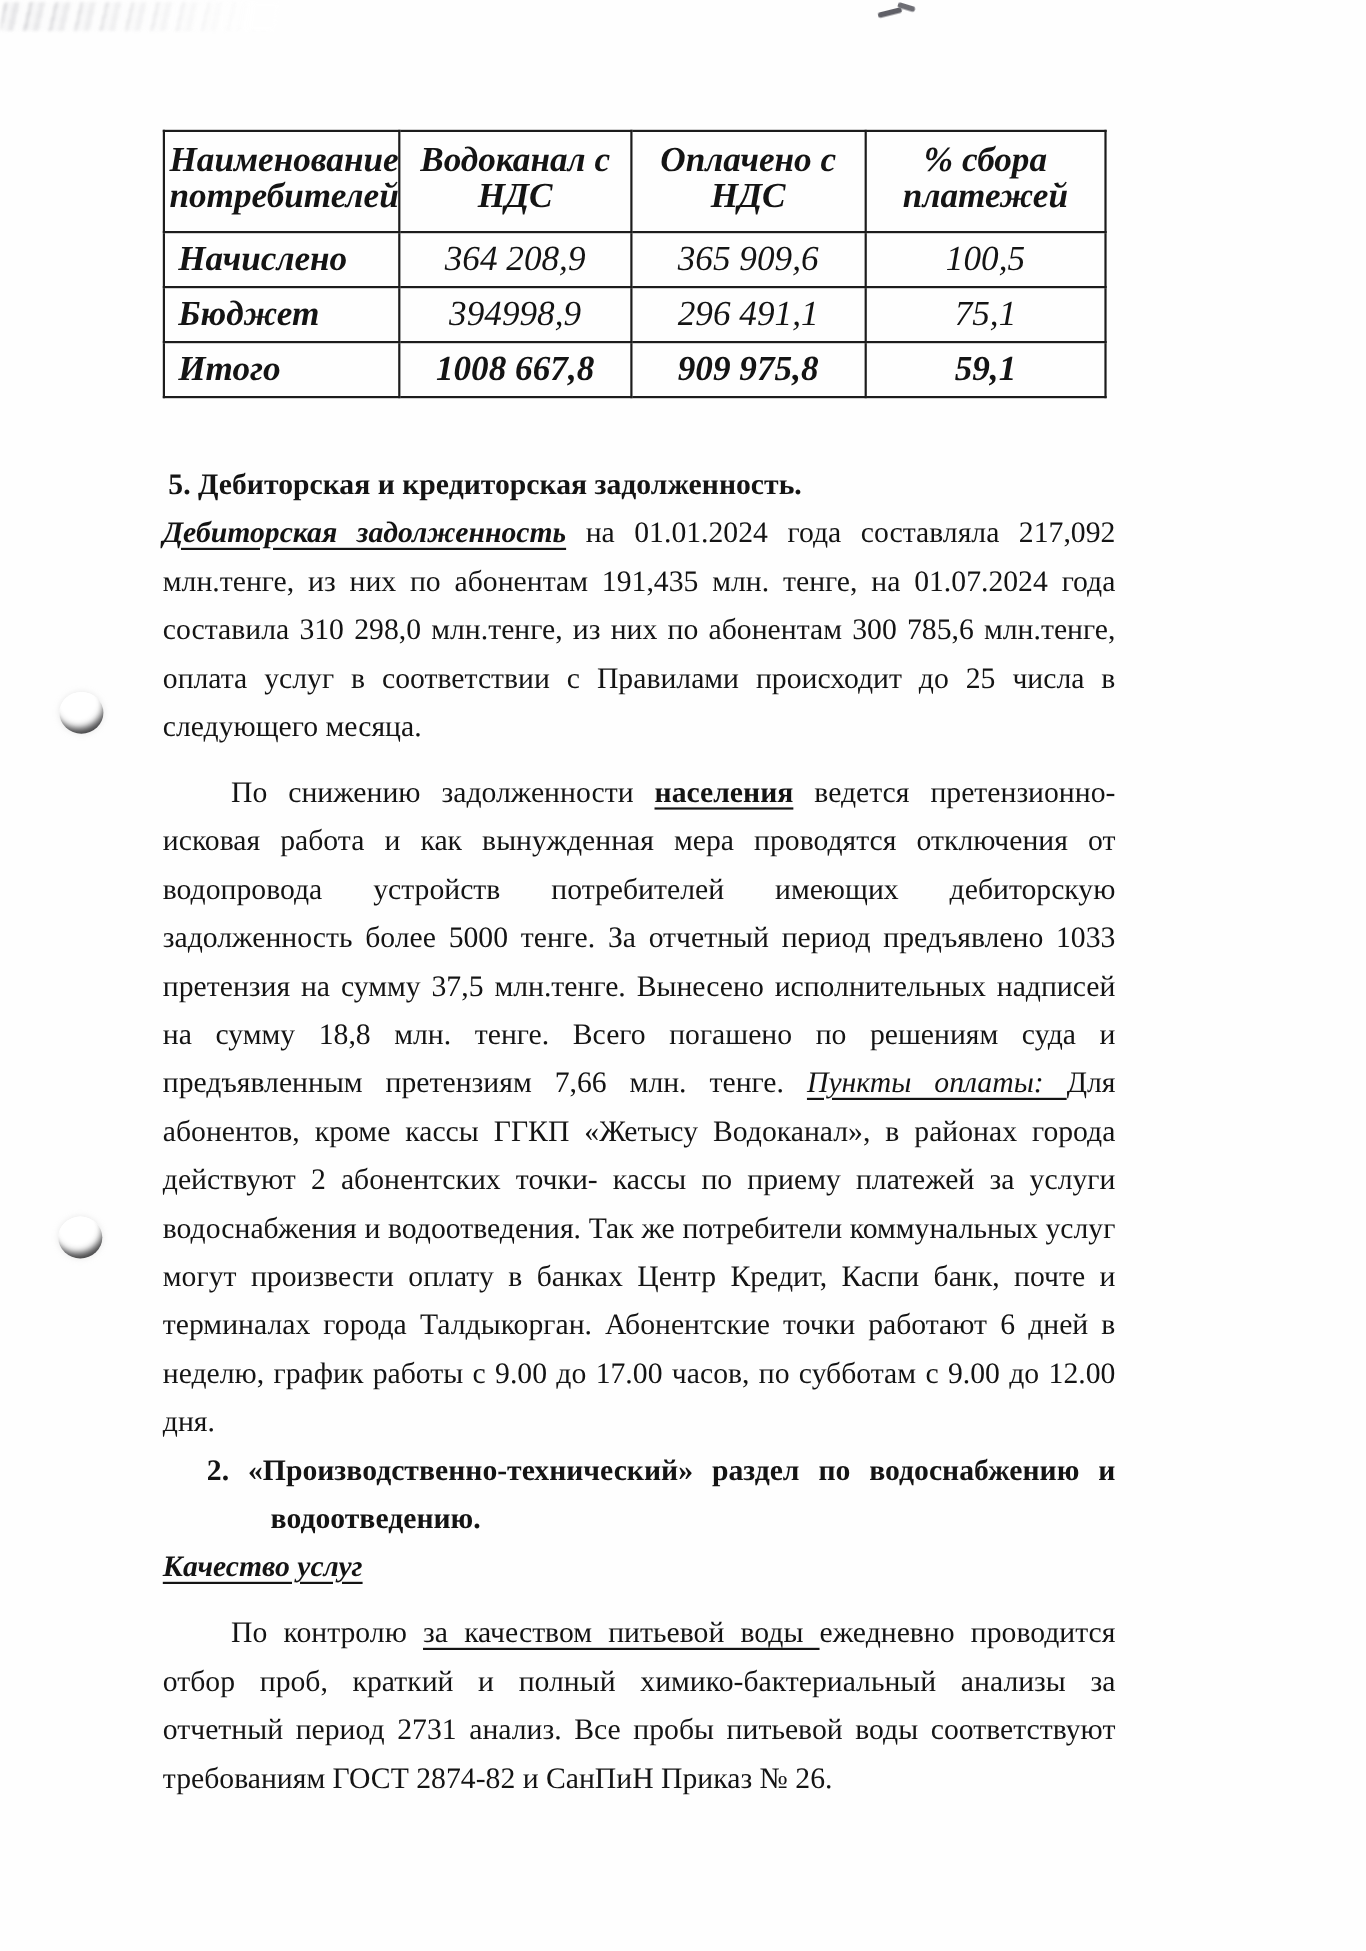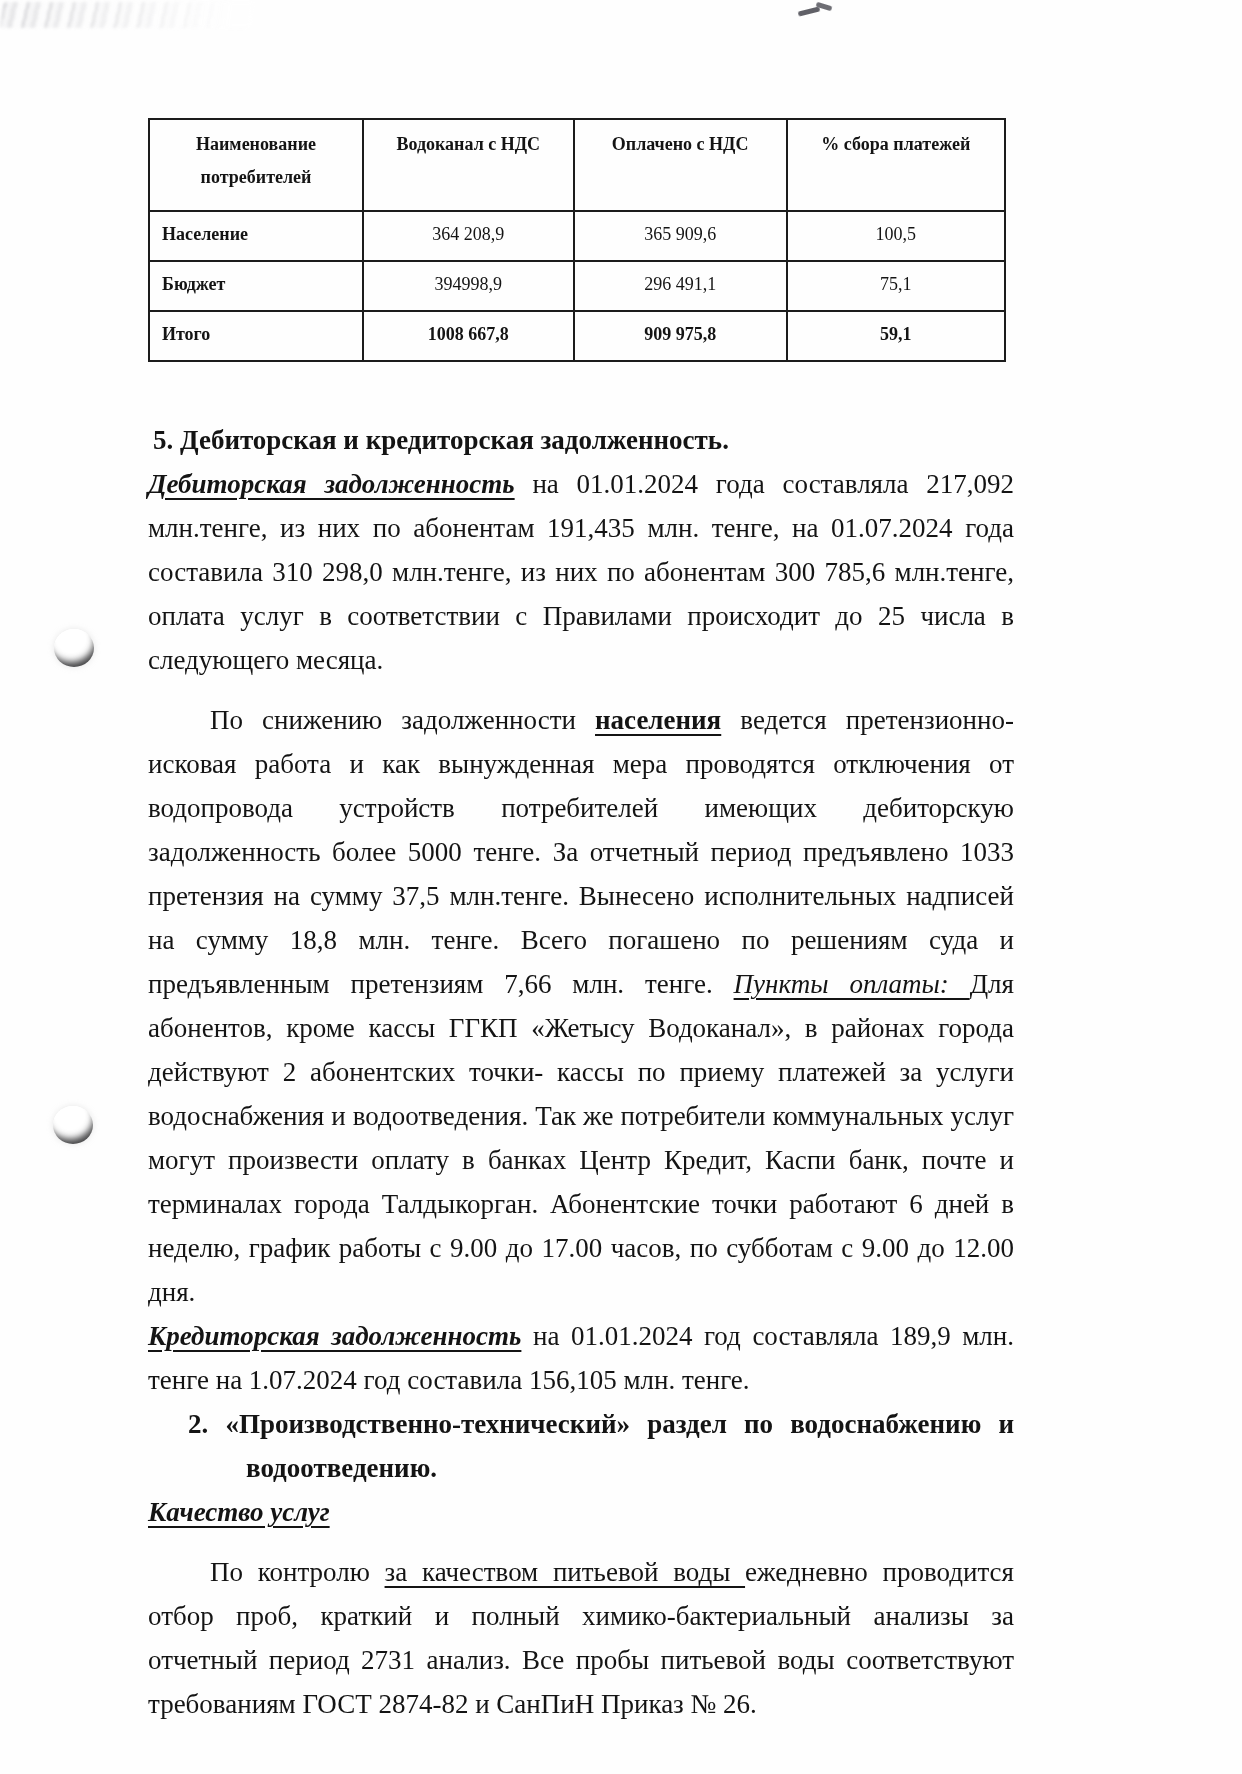--- a/index.html
+++ b/index.html
@@ -55,22 +55,23 @@
     border-collapse:collapse;table-layout:fixed;
     background:transparent;
   }
   .doc-table col.c1{width:25.0%;}
   .doc-table col.c2{width:24.6%;}
   .doc-table col.c3{width:24.9%;}
   .doc-table col.c4{width:25.5%;}
   .doc-table th,.doc-table td{
     border:2px solid #1c1c1c;
     vertical-align:top;
-    font-size:18px;
+    font-size:32px;
     line-height:33px;
+    font-style:italic;
   }
   .doc-table th{
     font-weight:bold;text-align:center;
     height:78px;padding:8px 4px 4px;
   }
   .doc-table td{height:38px;padding:6px 12px 4px;}
   .doc-table td.label{text-align:left;font-weight:bold;}
   .doc-table td.num{text-align:center;font-weight:normal;}
   .doc-table tr.bold-row td{font-weight:bold;}
 
@@ -118,21 +119,21 @@
     <thead>
       <tr id="table-head-row">
           <th>Наименование потребителей</th>
           <th>Водоканал с НДС</th>
           <th>Оплачено с НДС</th>
           <th>% сбора платежей</th>
         </tr>
     </thead>
     <tbody id="table-body">
         <tr>
-          <td class="label">Население</td>
+          <td class="label">Начислено</td>
           <td class="num">364 208,9</td>
           <td class="num">365 909,6</td>
           <td class="num">100,5</td>
         </tr>
         <tr>
           <td class="label">Бюджет</td>
           <td class="num">394998,9</td>
           <td class="num">296 491,1</td>
           <td class="num">75,1</td>
         </tr>
@@ -142,19 +143,18 @@
           <td class="num">909 975,8</td>
           <td class="num">59,1</td>
         </tr>
       </tbody>
   </table>
 
   <div class="doc-text" id="doc-text">
       <div class="heading section-heading"><span>5. Дебиторская и кредиторская задолженность.</span></div>
       <p class="para "><span class="bold italic underline">Дебиторская задолженность</span><span> на 01.01.2024 года составляла 217,092 млн.тенге, из них по абонентам 191,435 млн. тенге, на 01.07.2024 года составила 310 298,0 млн.тенге, из них по абонентам 300 785,6 млн.тенге, оплата услуг в соответствии с Правилами происходит до 25 числа в следующего месяца.</span></p>
       <p class="para indent"><span>По снижению задолженности </span><span class="bold underline">населения</span><span> ведется претензионно-исковая работа и как вынужденная мера проводятся отключения от водопровода устройств потребителей имеющих дебиторскую задолженность более 5000 тенге. За отчетный период предъявлено 1033 претензия на сумму 37,5 млн.тенге. Вынесено исполнительных надписей на сумму 18,8 млн. тенге. Всего погашено по решениям суда и предъявленным претензиям 7,66 млн. тенге. </span><span class="italic underline">Пункты оплаты: </span><span>Для абонентов, кроме кассы ГГКП «Жетысу Водоканал», в районах города действуют 2 абонентских точки- кассы по приему платежей за услуги водоснабжения и водоотведения. Так же потребители коммунальных услуг могут произвести оплату в банках Центр Кредит, Каспи банк, почте и терминалах города Талдыкорган. Абонентские точки работают 6 дней в неделю, график работы с 9.00 до 17.00 часов, по субботам с 9.00 до 12.00 дня.</span></p>
-      <p class="para "><span class="bold italic underline">Кредиторская задолженность</span><span> на 01.01.2024 год составляла 189,9 млн. тенге на 1.07.2024 год составила 156,105 млн. тенге.</span></p>
       <div class="heading num-heading"><span>2. «Производственно-технический» раздел по водоснабжению и водоотведению.</span></div>
       <div class="heading quality-label"><span class="bold italic underline">Качество услуг</span></div>
       <p class="para indent"><span>По контролю </span><span class="underline">за качеством питьевой воды </span><span>ежедневно проводится отбор проб, краткий и полный химико-бактериальный анализы за отчетный период 2731 анализ. Все пробы питьевой воды соответствуют требованиям ГОСТ 2874-82 и СанПиН Приказ № 26.</span></p>
     </div>
 
 </div>
 
 </body></html>

